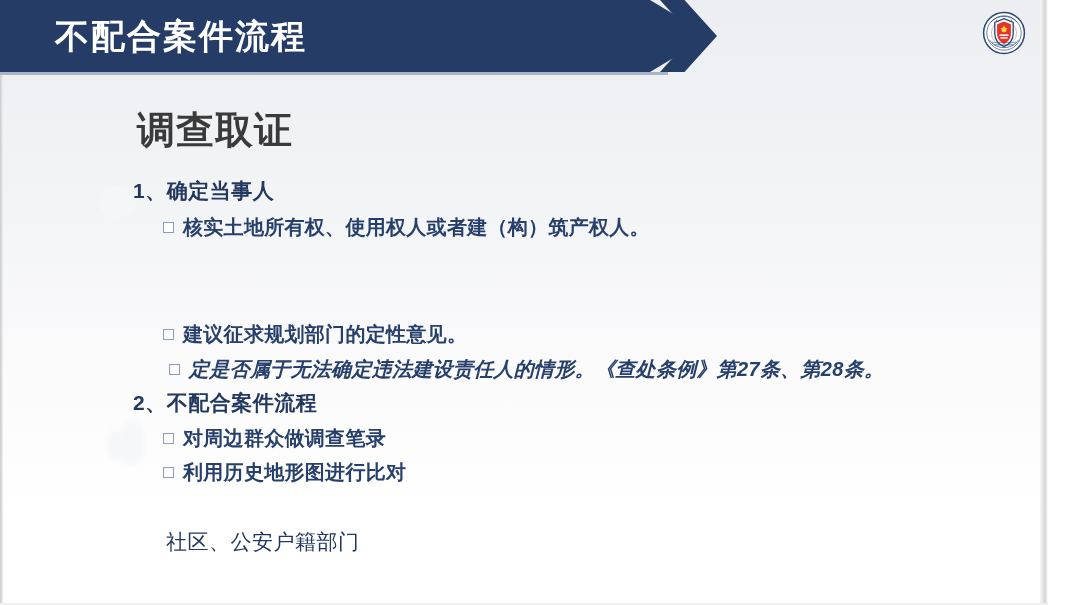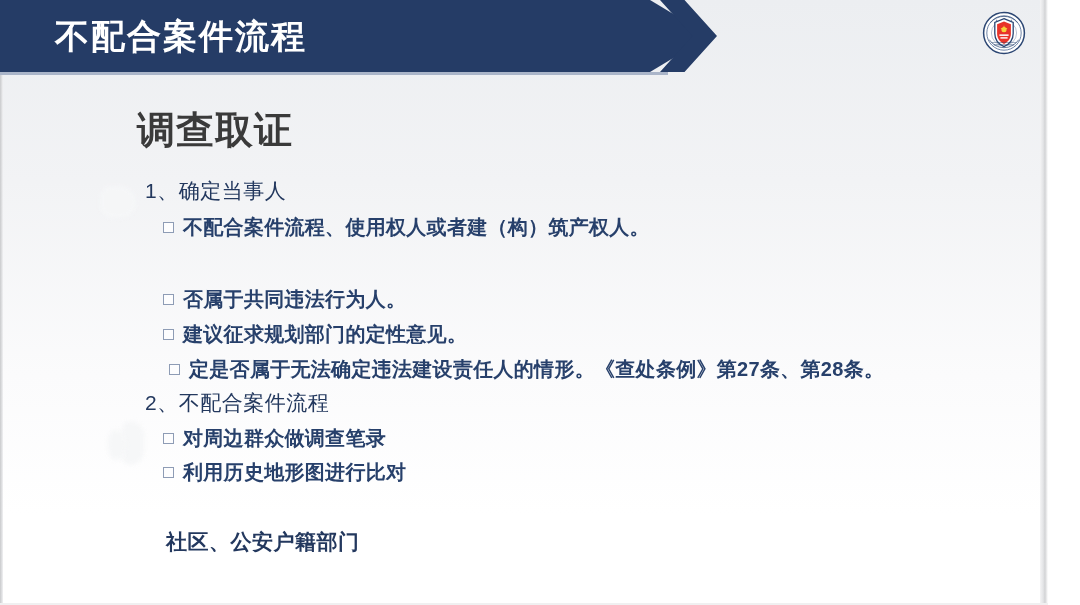--- a/index.html
+++ b/index.html
@@ -117,60 +117,59 @@
     color: #3a3a3a;
     letter-spacing: 1px;
     line-height: 44px;
     white-space: nowrap;
   }
 
   .lvl1 {
     position: absolute;
     left: 133px;
     font-size: 21px;
-    font-weight: normal;
+    font-weight: bold;
     color: #23385e;
     line-height: 30px;
     white-space: nowrap;
     letter-spacing: 0.5px;
-    margin-left: 12px;
   }
 
   .lvl2 {
     position: absolute;
     left: 163px;
     font-size: 20px;
     font-weight: bold;
     color: #27406b;
     line-height: 29px;
     white-space: nowrap;
     letter-spacing: 0.3px;
     display: flex;
     align-items: baseline;
   }
 
-  .lvl2.indented { left: 169px; }
+  .lvl2.indented { left: 169px; font-style: italic; }
 
   .chk {
     display: inline-block;
     width: 11px;
     height: 11px;
     border: 1.6px solid #8e9cb5;
     background: #fdfdfe;
     margin-right: 9px;
     flex: 0 0 auto;
     position: relative;
     top: -1px;
   }
 
   .plain-sub {
     position: absolute;
     left: 166px;
     font-size: 21px;
-    font-weight: bold;
+    font-weight: normal;
     color: #23385e;
     line-height: 30px;
     white-space: nowrap;
     letter-spacing: 0.5px;
   }
 </style>
 </head>
 <body>
 
 <div id="slide">
@@ -217,28 +216,24 @@
   <div class="content">
 
     <div class="section-title">调查取证</div>
 
     <div class="lvl1" style="top:176px">
       <span>1、</span><span>确定当事人</span>
     </div>
 
     <div class="lvl2" style="top:213px">
       <span class="chk"></span>
-      <span>不配合案件流程、使用权人或者建（构）筑产权人。</span>
-    </div>
-
-
-    <div class="lvl2" style="top:285px">
-      <span class="chk"></span>
-      <span>否属于共同违法行为人。</span>
-    </div>
+      <span>核实土地所有权、使用权人或者建（构）筑产权人。</span>
+    </div>
+
+
 
     <div class="lvl2" style="top:320px">
       <span class="chk"></span>
       <span>建议征求规划部门的定性意见。</span>
     </div>
 
     <div class="lvl2 indented" style="top:355px">
       <span class="chk"></span>
       <span>定是否属于无法确定违法建设责任人的情形。《查处条例》第27条、第28条。</span>
     </div>

